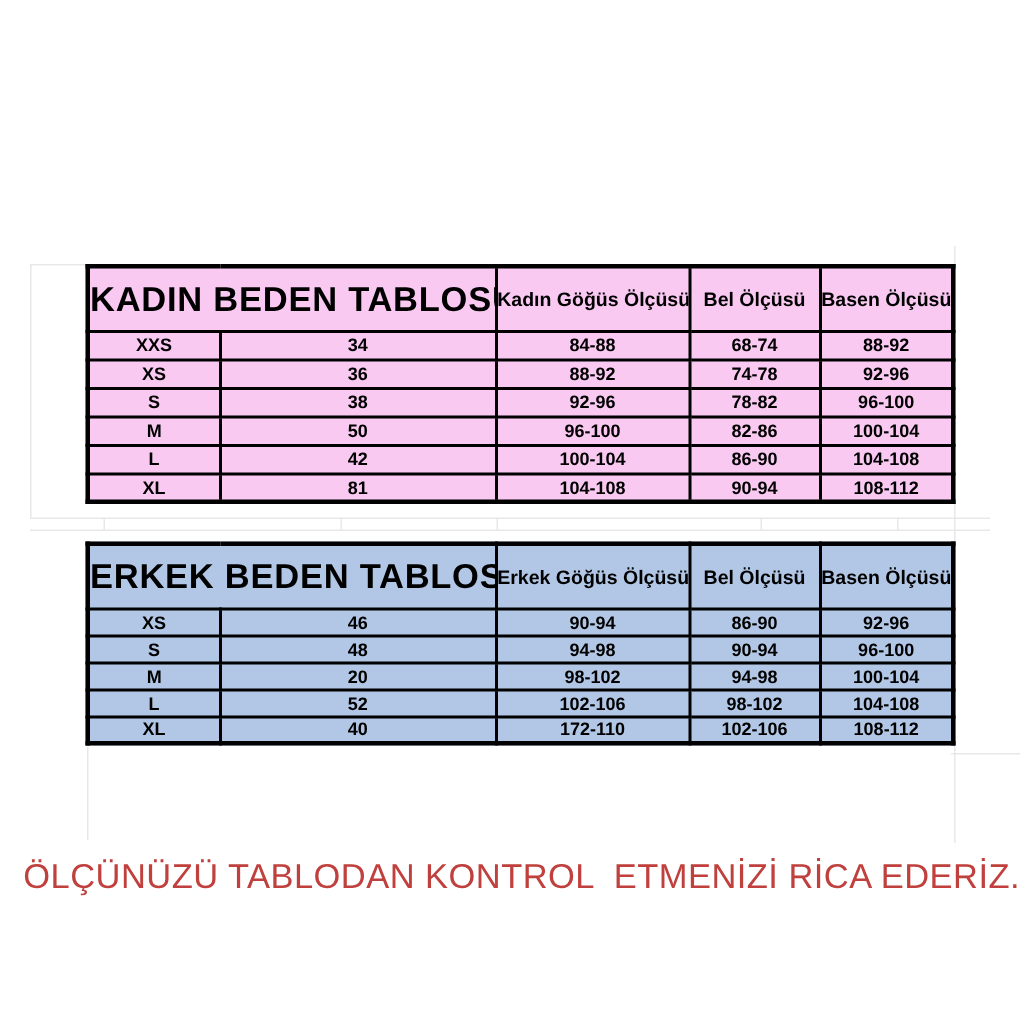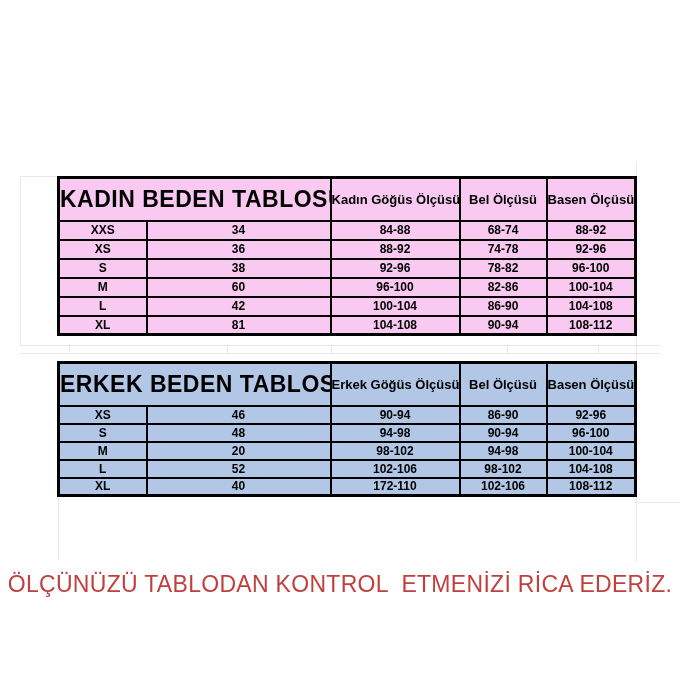--- a/index.html
+++ b/index.html
@@ -18,21 +18,21 @@
   table.women{top:176px;background:#f9c9f2;}
   table.men{top:361px;background:#b1c7e5;}
   tr.head{height:43px;}
   td.title{font-size:23px;letter-spacing:0.5px;}
   td.subhead{font-size:13px;}
   table.women tr.data{height:19px;}
   table.men tr.data{height:18px;}
   tr.data td{font-size:12px;}
 
   .notice{
-    position:absolute;top:571px;left:0;width:680px;text-align:center;
+    position:absolute;top:571px;left:0;width:680px;text-align:right;
     font-size:23px;font-weight:400;color:#c0403e;white-space:pre;letter-spacing:0.3px;
   }
 </style>
 </head>
 <body>
 
 <div class="canvas">
 
   <div class="g" style="left:20px;top:176px;width:37px;height:1px;"></div>
   <div class="g" style="left:20px;top:176px;width:1px;height:169px;"></div>
@@ -78,21 +78,21 @@
     </tr>
     <tr class="data">
       <td>S</td>
       <td>38</td>
       <td>92-96</td>
       <td>78-82</td>
       <td>96-100</td>
     </tr>
     <tr class="data">
       <td>M</td>
-      <td>60</td>
+      <td>50</td>
       <td>96-100</td>
       <td>82-86</td>
       <td>100-104</td>
     </tr>
     <tr class="data">
       <td>L</td>
       <td>42</td>
       <td>100-104</td>
       <td>86-90</td>
       <td>104-108</td>

